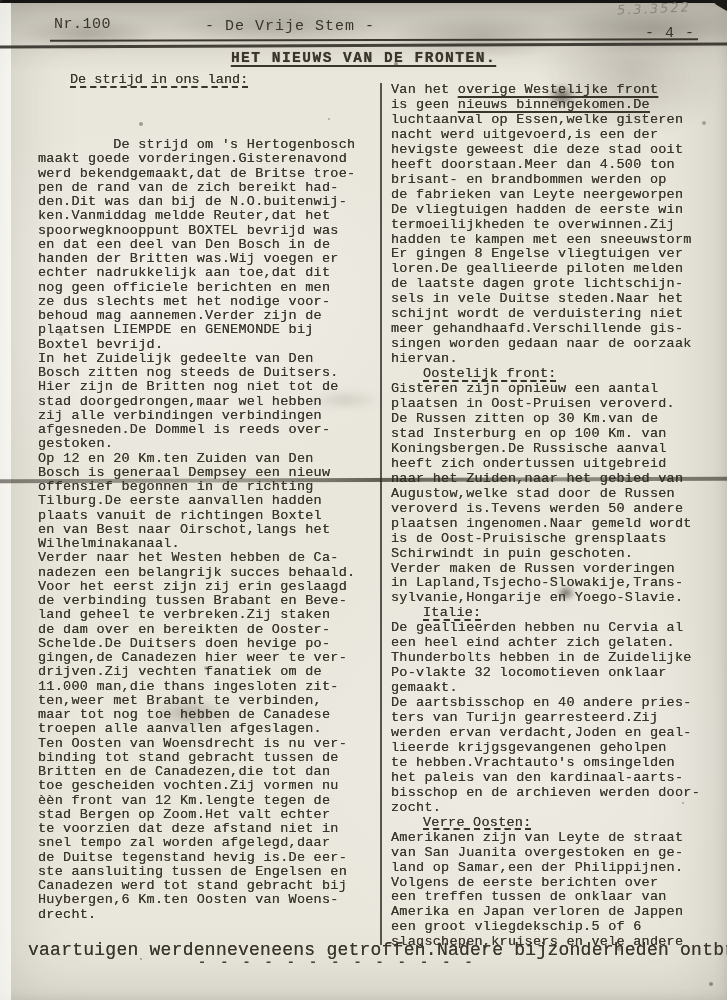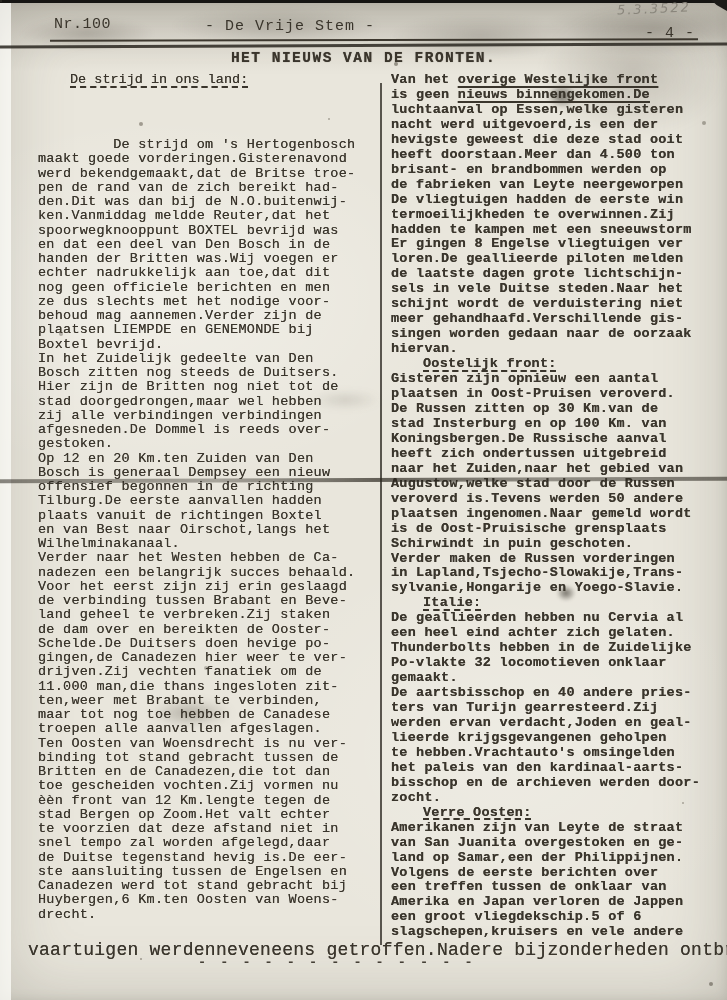--- a/index.html
+++ b/index.html
@@ -51,26 +51,26 @@
   
   .nr{left:54px;top:16px;font-size:15px;letter-spacing:.5px;}
   .masthead{left:0;top:18px;width:580px;text-align:center;font-size:15px;letter-spacing:1px;}
   .pagenum{left:645px;top:25px;font-size:15px;letter-spacing:1px;}
   .pencil{left:617px;top:1px;font-size:13px;color:#8a867c;font-family:"DejaVu Sans",sans-serif;
     font-style:italic;letter-spacing:2px;transform:rotate(-2.5deg);}
   .rule1{left:50px;top:39px;width:648px;height:2px;background:#3d382f;transform:rotate(-.12deg);}
   .rule2{left:0;top:44px;width:727px;height:3px;background:#2f2b24;opacity:.88;transform:rotate(-.25deg);}
   .main-title{left:0;top:50px;width:727px;text-align:center;font-size:14.5px;font-weight:bold;letter-spacing:1.5px;
     text-shadow:0 0 .7px rgba(40,35,25,.8);}
-  .main-title span{text-decoration-thickness:2px;text-underline-offset:3px;}
+  .main-title span{text-decoration:underline;text-decoration-thickness:2px;text-underline-offset:3px;}
   
   .tl{white-space:pre;font-size:13.5px;letter-spacing:.25px;text-shadow:0 0 .6px rgba(42,37,27,.75);}
   .col-left{left:38px;top:92px;width:345px;margin-top:46px;}
   .col-left .tl{line-height:14.25px;}
-  .col-right{left:391px;top:73px;width:336px;font-weight:bold;}
+  .col-right{left:391px;top:83px;width:336px;}
   .col-right .tl{line-height:14.95px;}
   .sec-head{left:38px;top:72px;font-size:13.5px;text-shadow:0 0 .6px rgba(42,37,27,.75);}
   .hl, .sec-head, .u{text-decoration:underline;text-decoration-thickness:1.5px;text-underline-offset:2.5px;}
   .hl, .sec-head{text-decoration-style:dashed;margin-left:32px;}
   .divider{left:380px;top:83px;width:2px;height:862px;background:rgba(48,44,37,.78);}
   .crease{left:-6px;top:478px;width:740px;height:4px;filter:blur(.7px);transform:rotate(-.2deg);
     background:linear-gradient(90deg, rgba(42,38,30,.55), rgba(42,38,30,.35) 30%, rgba(42,38,30,.7) 52%, rgba(42,38,30,.45) 75%, rgba(42,38,30,.6));}
   .bottom-line{left:28px;top:940px;font-size:18px;white-space:pre;letter-spacing:.25px;text-shadow:0 0 .6px rgba(42,37,27,.75);}
   .dash-row{left:198px;top:955px;font-size:13.5px;letter-spacing:3px;font-weight:bold;color:#454036;}
 </style>

